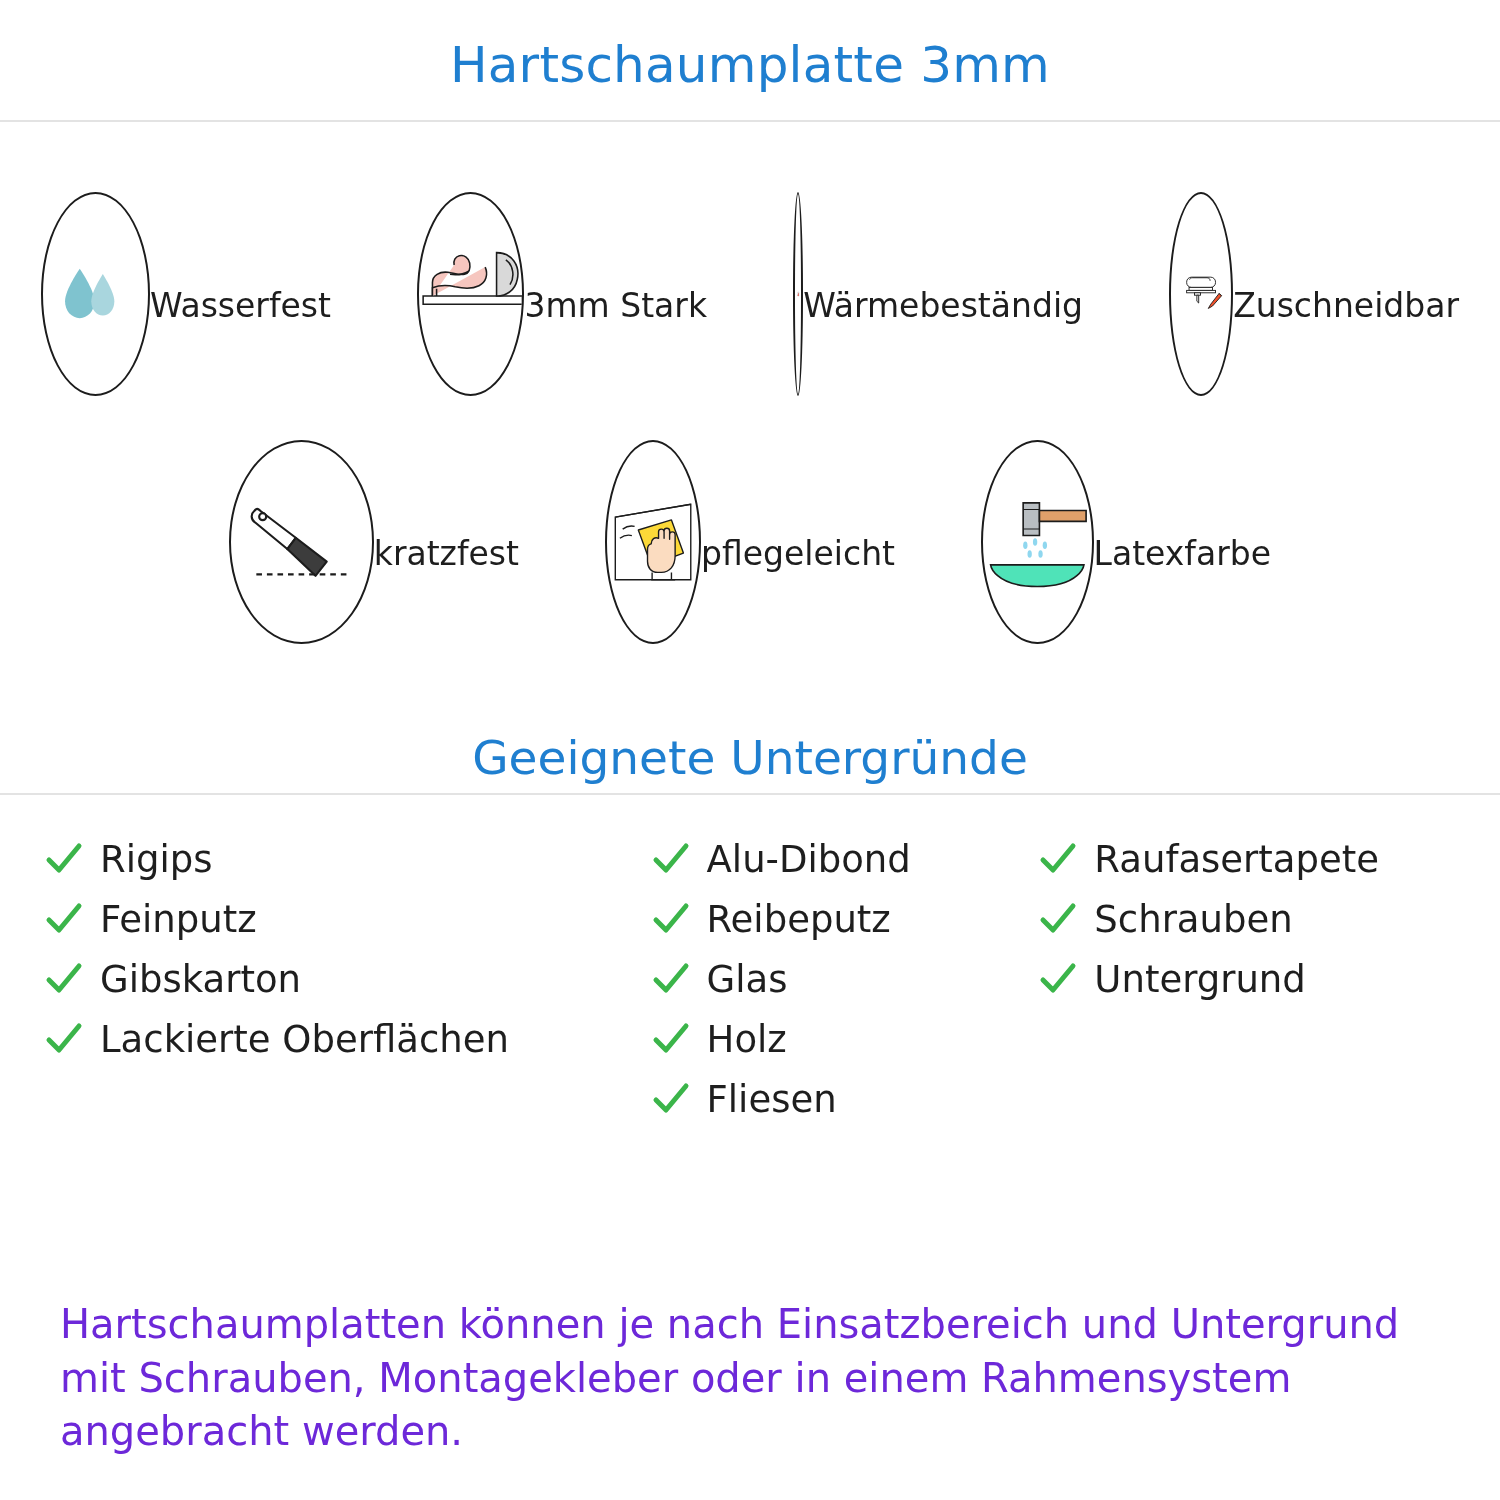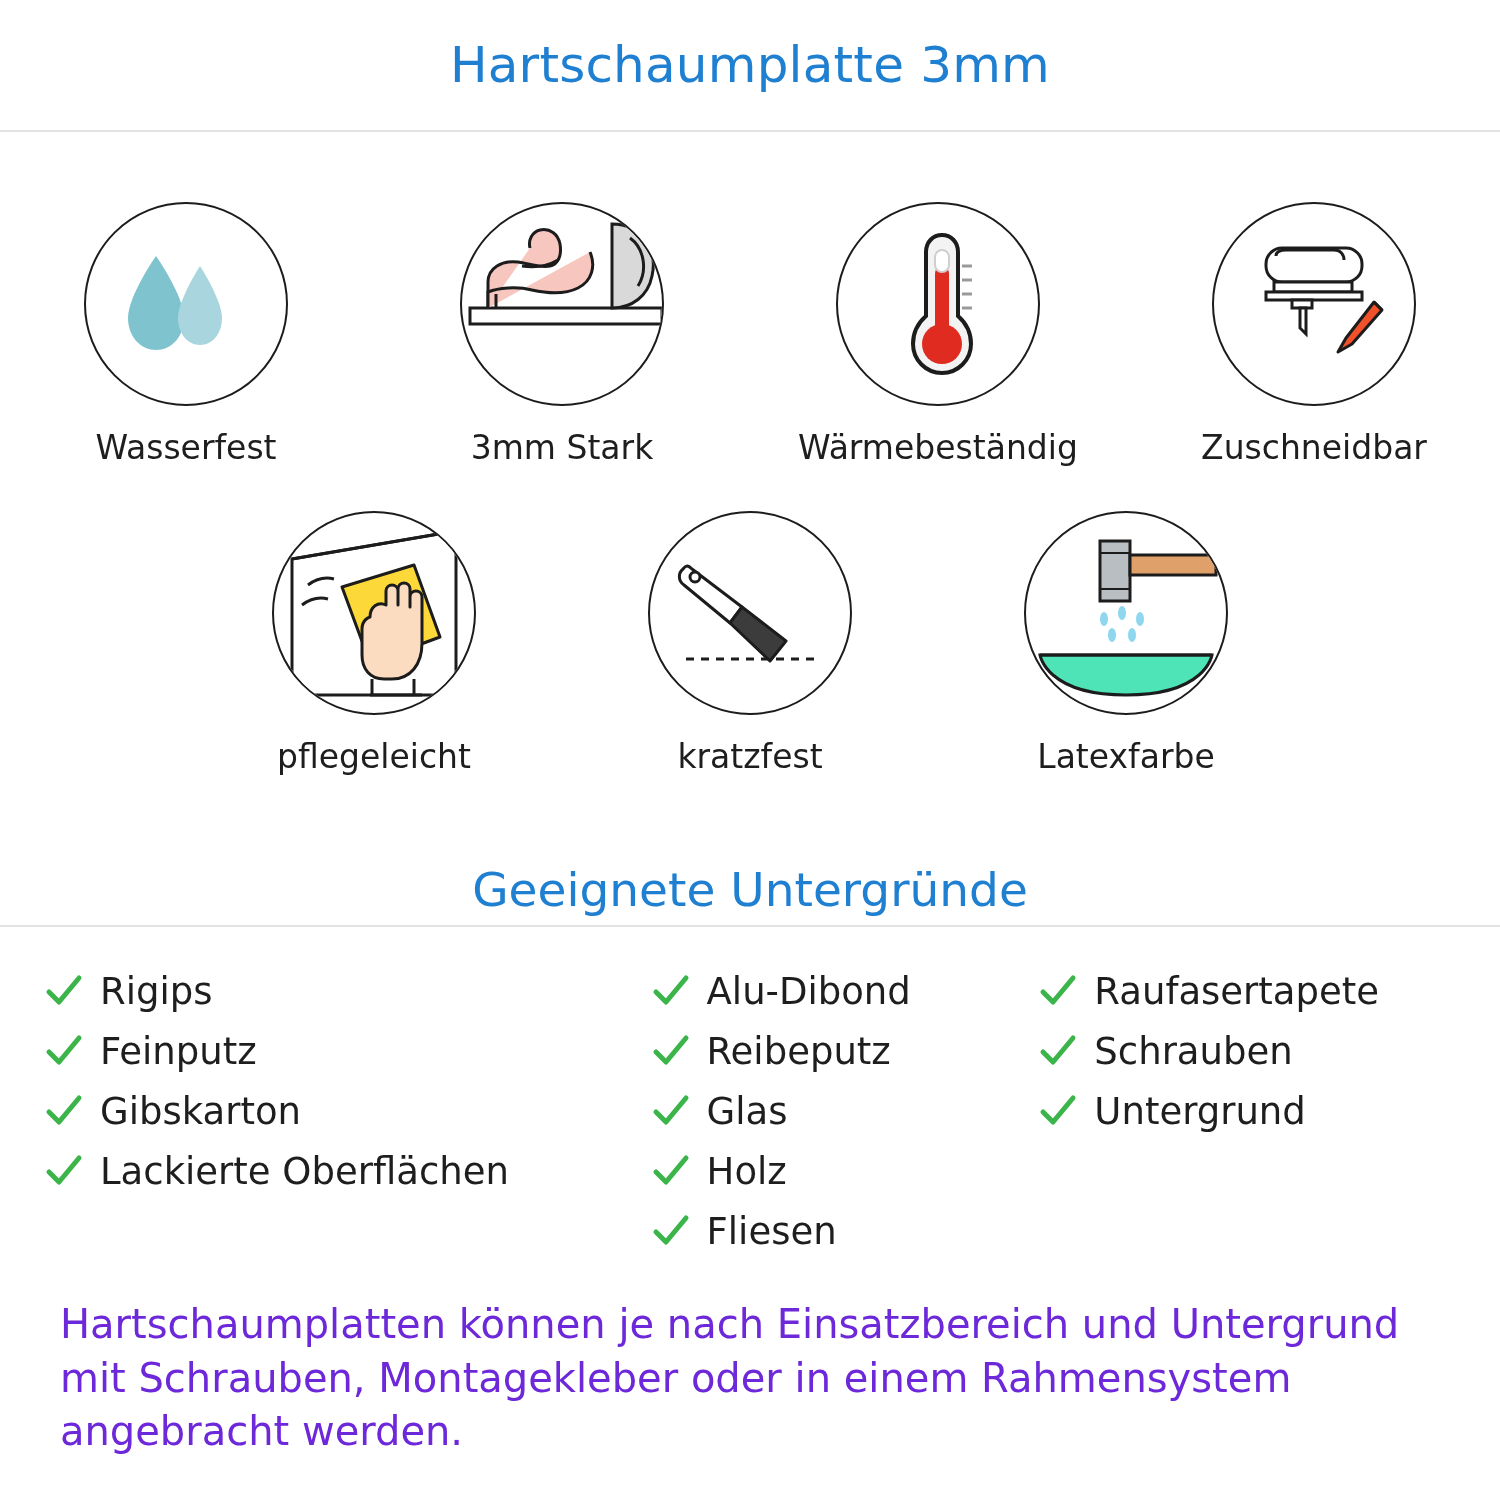--- a/index.html
+++ b/index.html
@@ -20,21 +20,21 @@
     height: 1500px;
     box-sizing: border-box;
   }
 
   
   .title {
     text-align: center;
     font-size: 50px;
     color: #1f7fd0;
     padding-top: 36px;
-    padding-bottom: 36px;
+    padding-bottom: 26px;
     letter-spacing: 0.2px;
     font-weight: 400;
   }
   .rule {
     height: 2px;
     background: #e3e3e3;
     width: 100%;
   }
 
   
@@ -42,21 +42,21 @@
     display: flex;
     justify-content: center;
     align-items: flex-start;
   }
   .row1 { margin-top: 70px; gap: 86px; }
   .row2 { margin-top: 44px; gap: 86px; }
 
   .feature {
     width: 290px;
     display: flex;
-    flex-direction: column;
+    flex-direction: row;
     align-items: center;
   }
   .feature .circle {
     width: 200px;
     height: 200px;
     border: 2px solid #1c1c1c;
     border-radius: 50%;
     background: #fff;
     overflow: hidden;
     position: relative;
@@ -197,52 +197,52 @@
     </div>
 
   </div>
 
   <div class="features-row row2">
 
     <div class="feature">
       <div class="circle">
         <svg width="200" height="200" viewBox="0 0 200 200" aria-hidden="true">
 
+          <path d="M42 56 L92 94 L80 110 L34 72 C28 68 28 60 33 56 C36 52 38 52 42 56 Z" fill="#ffffff" stroke="#1c1c1c" stroke-width="3" stroke-linejoin="round"></path>
+          <circle cx="45" cy="64" r="5" fill="#ffffff" stroke="#1c1c1c" stroke-width="3"></circle>
+
+          <path d="M92 94 L136 128 L120 148 L80 110 Z" fill="#3c3c3c" stroke="#1c1c1c" stroke-width="3" stroke-linejoin="round"></path>
+
+          <line x1="36" y1="146" x2="164" y2="146" stroke="#1c1c1c" stroke-width="3" stroke-dasharray="8 7"></line>
+        </svg>
+      </div>
+      <div class="caption">kratzfest</div>
+    </div>
+
+    <div class="feature">
+      <div class="circle">
+        <svg width="200" height="200" viewBox="0 0 200 200" aria-hidden="true">
+
           <path d="M18 46 L182 18 L182 182 L18 182 Z" fill="#ffffff" stroke="#1c1c1c" stroke-width="3"></path>
           <path d="M18 46 L182 18" stroke="#1c1c1c" stroke-width="3"></path>
 
           <path d="M34 72 C42 66 52 64 60 66" fill="none" stroke="#1c1c1c" stroke-width="3"></path>
           <path d="M28 92 C36 86 46 84 54 86" fill="none" stroke="#1c1c1c" stroke-width="3"></path>
 
           <path d="M68 74 L140 52 L166 124 L96 150 Z" fill="#fcd938" stroke="#1c1c1c" stroke-width="3" stroke-linejoin="round"></path>
 
           <path d="M96 104 C96 94 104 88 112 92 L112 78 C112 70 124 70 124 78 L124 92
                    L124 76 C124 68 136 68 136 76 L136 94 L136 84 C136 76 148 76 148 84
                    L148 130 C148 152 136 166 118 166 L110 166 C96 166 88 156 88 142 L88 116
                    C88 106 96 104 96 104 Z" fill="#fbdcc0" stroke="#1c1c1c" stroke-width="3" stroke-linejoin="round"></path>
           <path d="M96 182 L148 182" stroke="#1c1c1c" stroke-width="3"></path>
           <path d="M98 166 L98 182 M140 166 L140 182" stroke="#1c1c1c" stroke-width="3"></path>
         </svg>
       </div>
       <div class="caption">pflegeleicht</div>
-    </div>
-
-    <div class="feature">
-      <div class="circle">
-        <svg width="200" height="200" viewBox="0 0 200 200" aria-hidden="true">
-
-          <path d="M42 56 L92 94 L80 110 L34 72 C28 68 28 60 33 56 C36 52 38 52 42 56 Z" fill="#ffffff" stroke="#1c1c1c" stroke-width="3" stroke-linejoin="round"></path>
-          <circle cx="45" cy="64" r="5" fill="#ffffff" stroke="#1c1c1c" stroke-width="3"></circle>
-
-          <path d="M92 94 L136 128 L120 148 L80 110 Z" fill="#3c3c3c" stroke="#1c1c1c" stroke-width="3" stroke-linejoin="round"></path>
-
-          <line x1="36" y1="146" x2="164" y2="146" stroke="#1c1c1c" stroke-width="3" stroke-dasharray="8 7"></line>
-        </svg>
-      </div>
-      <div class="caption">kratzfest</div>
     </div>
 
     <div class="feature">
       <div class="circle">
         <svg width="200" height="200" viewBox="0 0 200 200" aria-hidden="true">
 
           <path d="M74 28 L104 28 L104 88 L74 88 Z" fill="#b9bec2" stroke="#1c1c1c" stroke-width="3"></path>
           <path d="M74 40 L104 40 M74 76 L104 76" stroke="#1c1c1c" stroke-width="2"></path>
 
           <path d="M104 42 L190 42 L190 62 L104 62 Z" fill="#e0a06a" stroke="#1c1c1c" stroke-width="3"></path>

